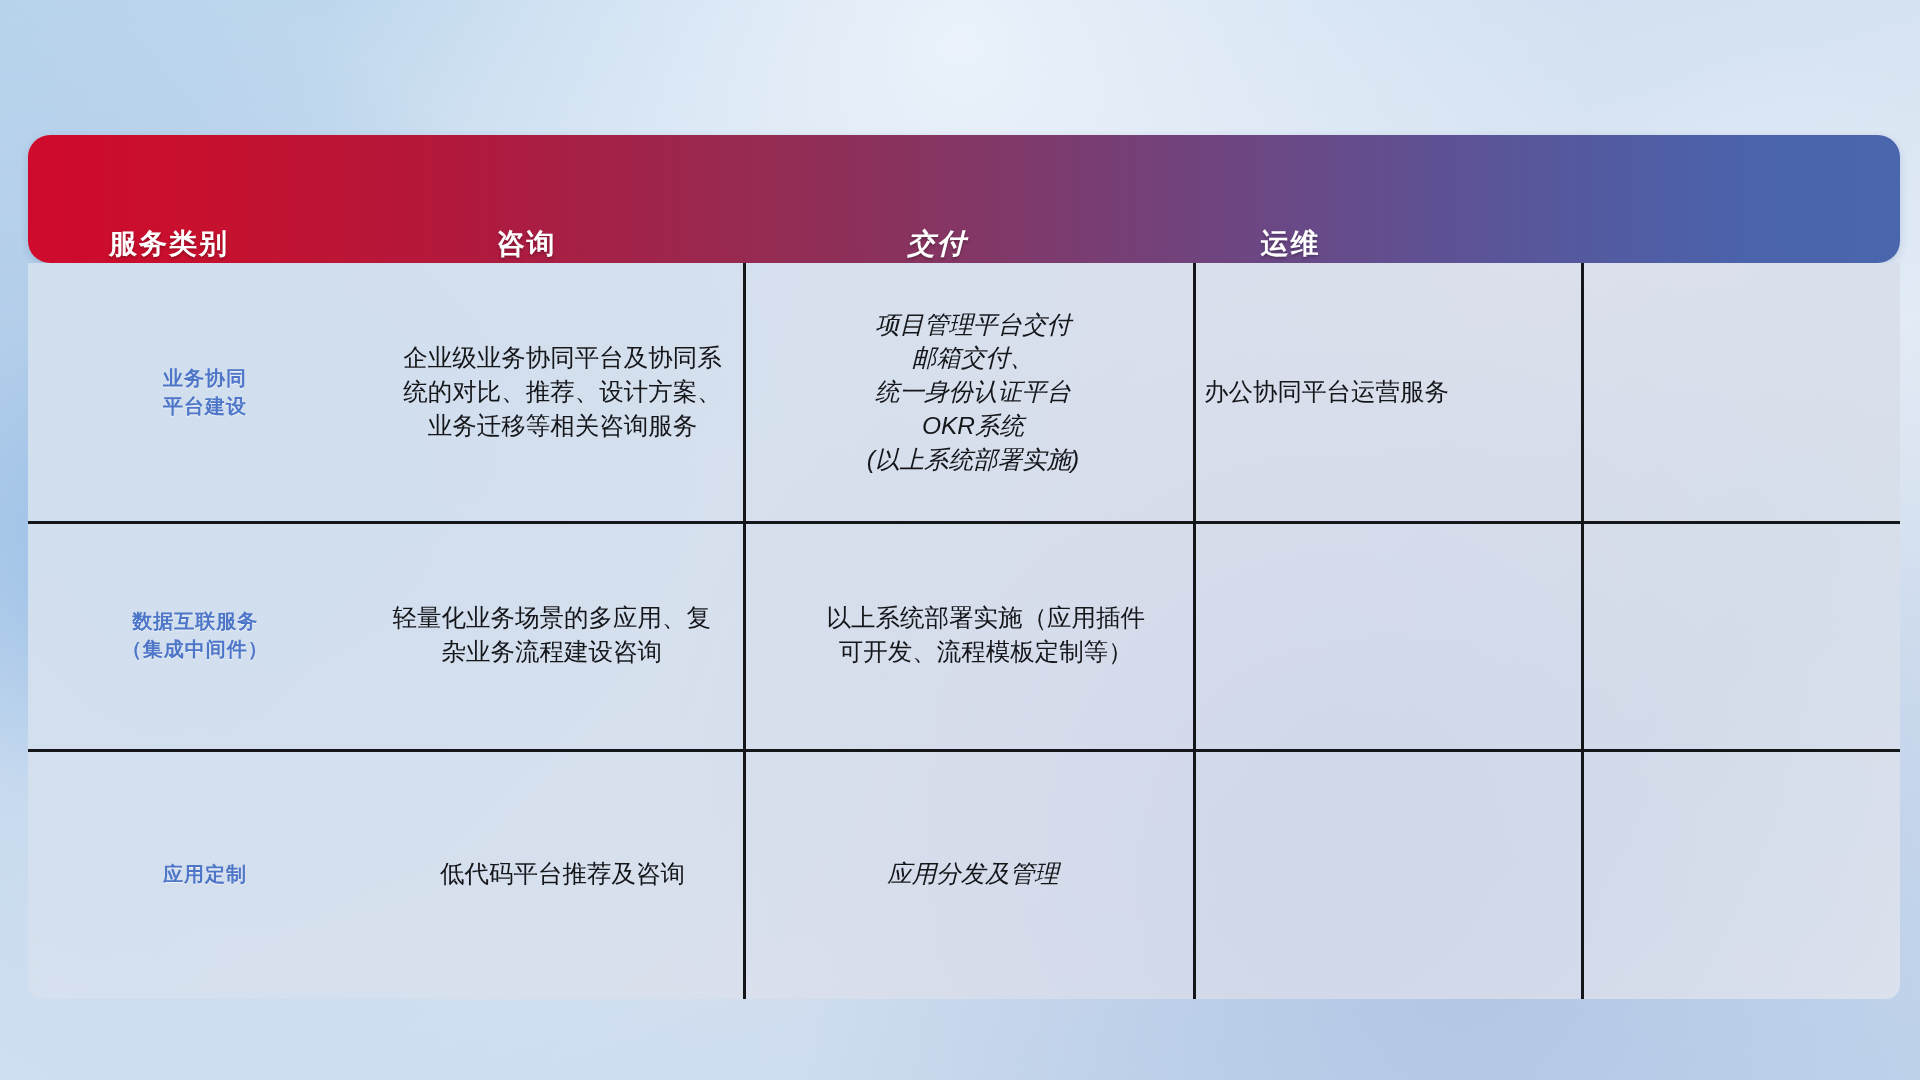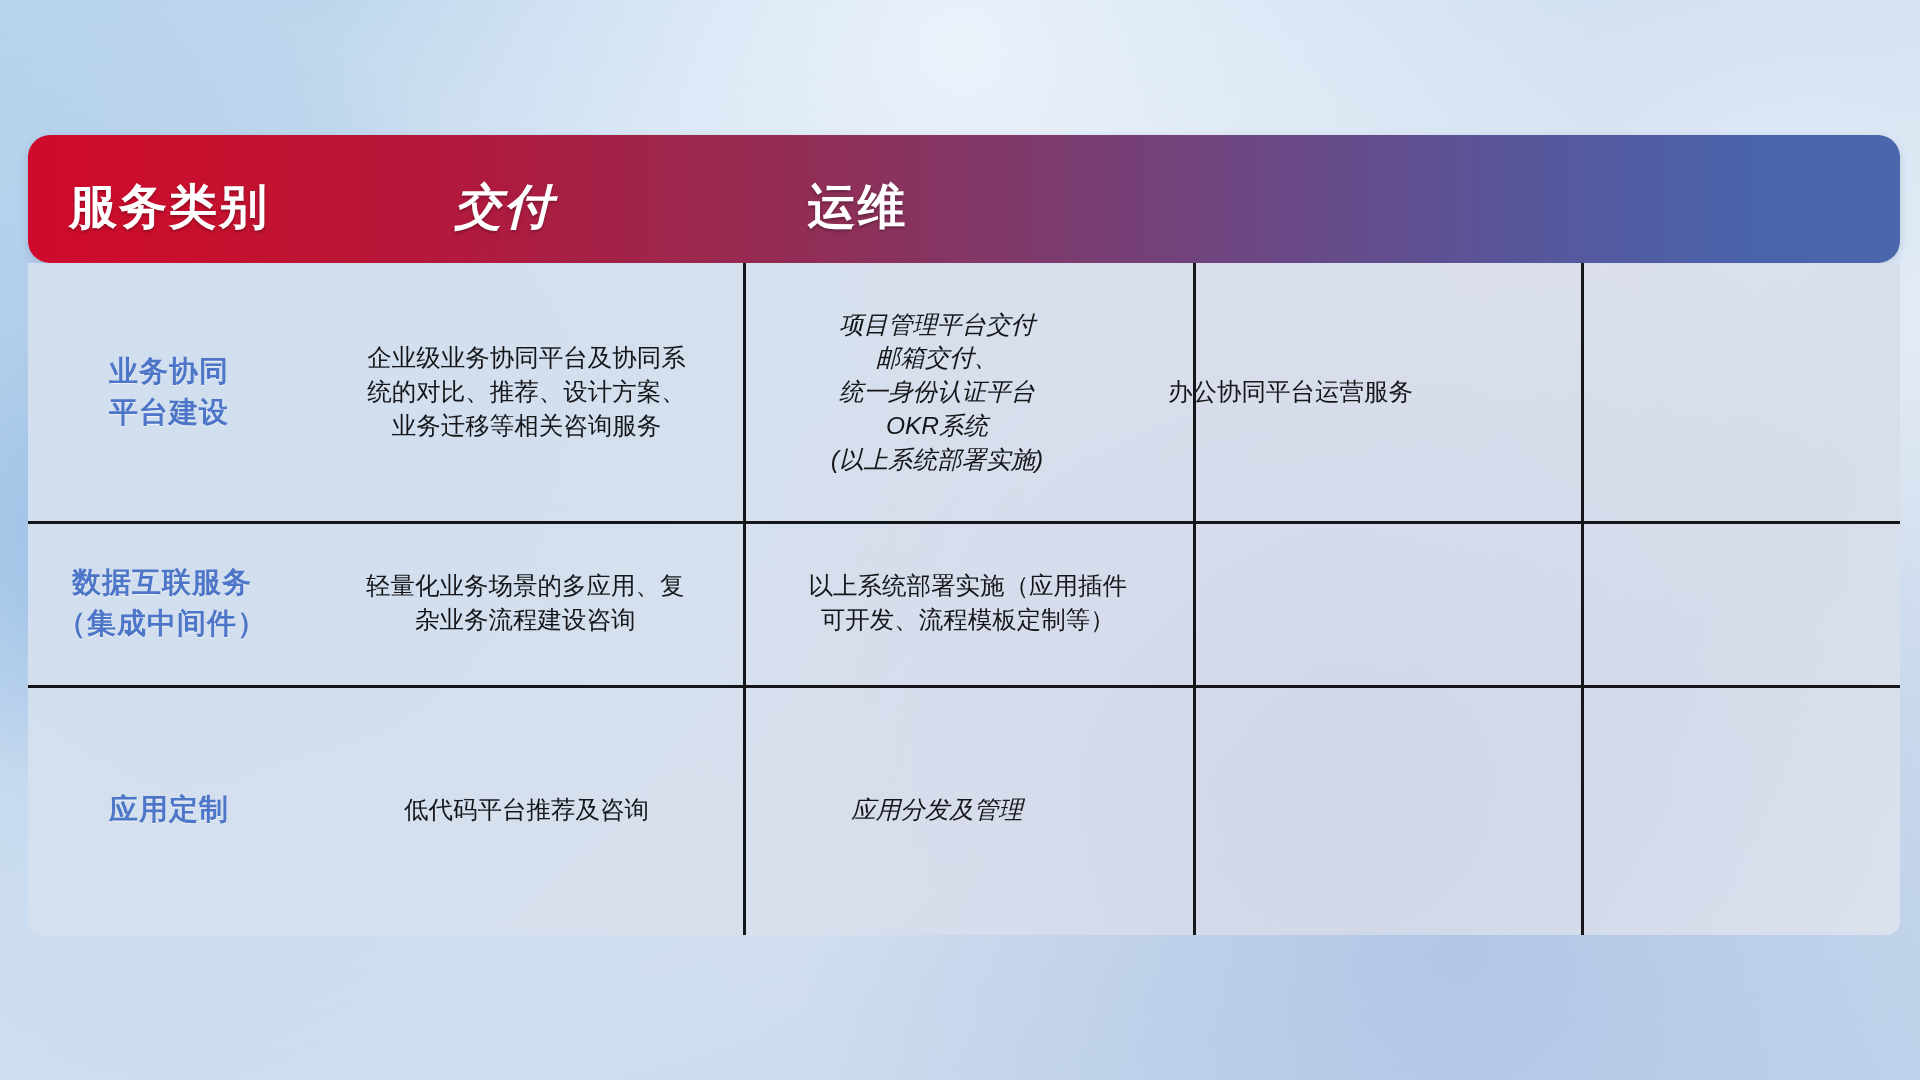--- a/index.html
+++ b/index.html
@@ -65,24 +65,23 @@
         #4a63ab 92%,
         #4a66ad 100%);
     box-shadow: 0 3px 9px rgba(60,80,130,0.20);
     overflow: hidden;
     position: relative;
   }
   .th {
     display: flex;
     align-items: flex-end;
     justify-content: center;
-    padding-bottom: 24px;
     box-sizing: border-box;
     color: #ffffff;
-    font-size: 48px;
+    font-size: 28px;
     font-weight: bold;
     letter-spacing: 2px;
     text-shadow: 0 2px 3px rgba(0,0,0,0.28);
     white-space: nowrap;
   }
 
   
   .tbody {
     position: relative;
     background:
@@ -92,21 +91,21 @@
     border-bottom-left-radius: 14px;
     border-bottom-right-radius: 14px;
     overflow: hidden;
   }
   .row {
     display: flex;
     position: relative;
     z-index: 2;
   }
   .row.r1 { height: 258px; }
-  .row.r2 { height: 164px; gap: 24px; }
+  .row.r2 { height: 228px; gap: 24px; }
   .row.r3 { height: 250px; }
 
   .row + .row::before {
     content: "";
     position: absolute;
     left: 0; right: 0; top: 0;
     height: 3px;
     background: #15161a;
     z-index: 4;
   }
@@ -119,24 +118,25 @@
     text-align: center;
     padding: 3px 14px;
     font-size: 24.5px;
     line-height: 1.38;
     color: #15161a;
     white-space: pre-line;
   }
   .td.cat {
     color: #4e76c8;
     font-weight: bold;
-    font-size: 29px;
+    font-size: 20px;
     line-height: 1.42;
     letter-spacing: 1px;
     text-shadow: 0 1px 1px rgba(255,255,255,0.65);
+    margin-left: 36px;
   }
 
   
   .vline {
     position: absolute;
     top: 0;
     bottom: 0;
     width: 3px;
     background: #15161a;
     z-index: 5;
@@ -153,20 +153,21 @@
 <body>
 
 <div class="bg"></div>
 <div class="bg-soft-l"></div>
 <div class="bg-soft-r"></div>
 
 <div class="table-wrap">
 
   <div class="thead">
     <div class="th c0">服务类别</div>
+    <div class="th c1">咨询</div>
     <div class="th c3">交付</div>
     <div class="th c4">运维</div>
   </div>
 
   <div class="tbody">
 
     <div class="row r1">
       <div class="td cat c0">业务协同
 平台建设</div>
       <div class="td c1">企业级业务协同平台及协同系

